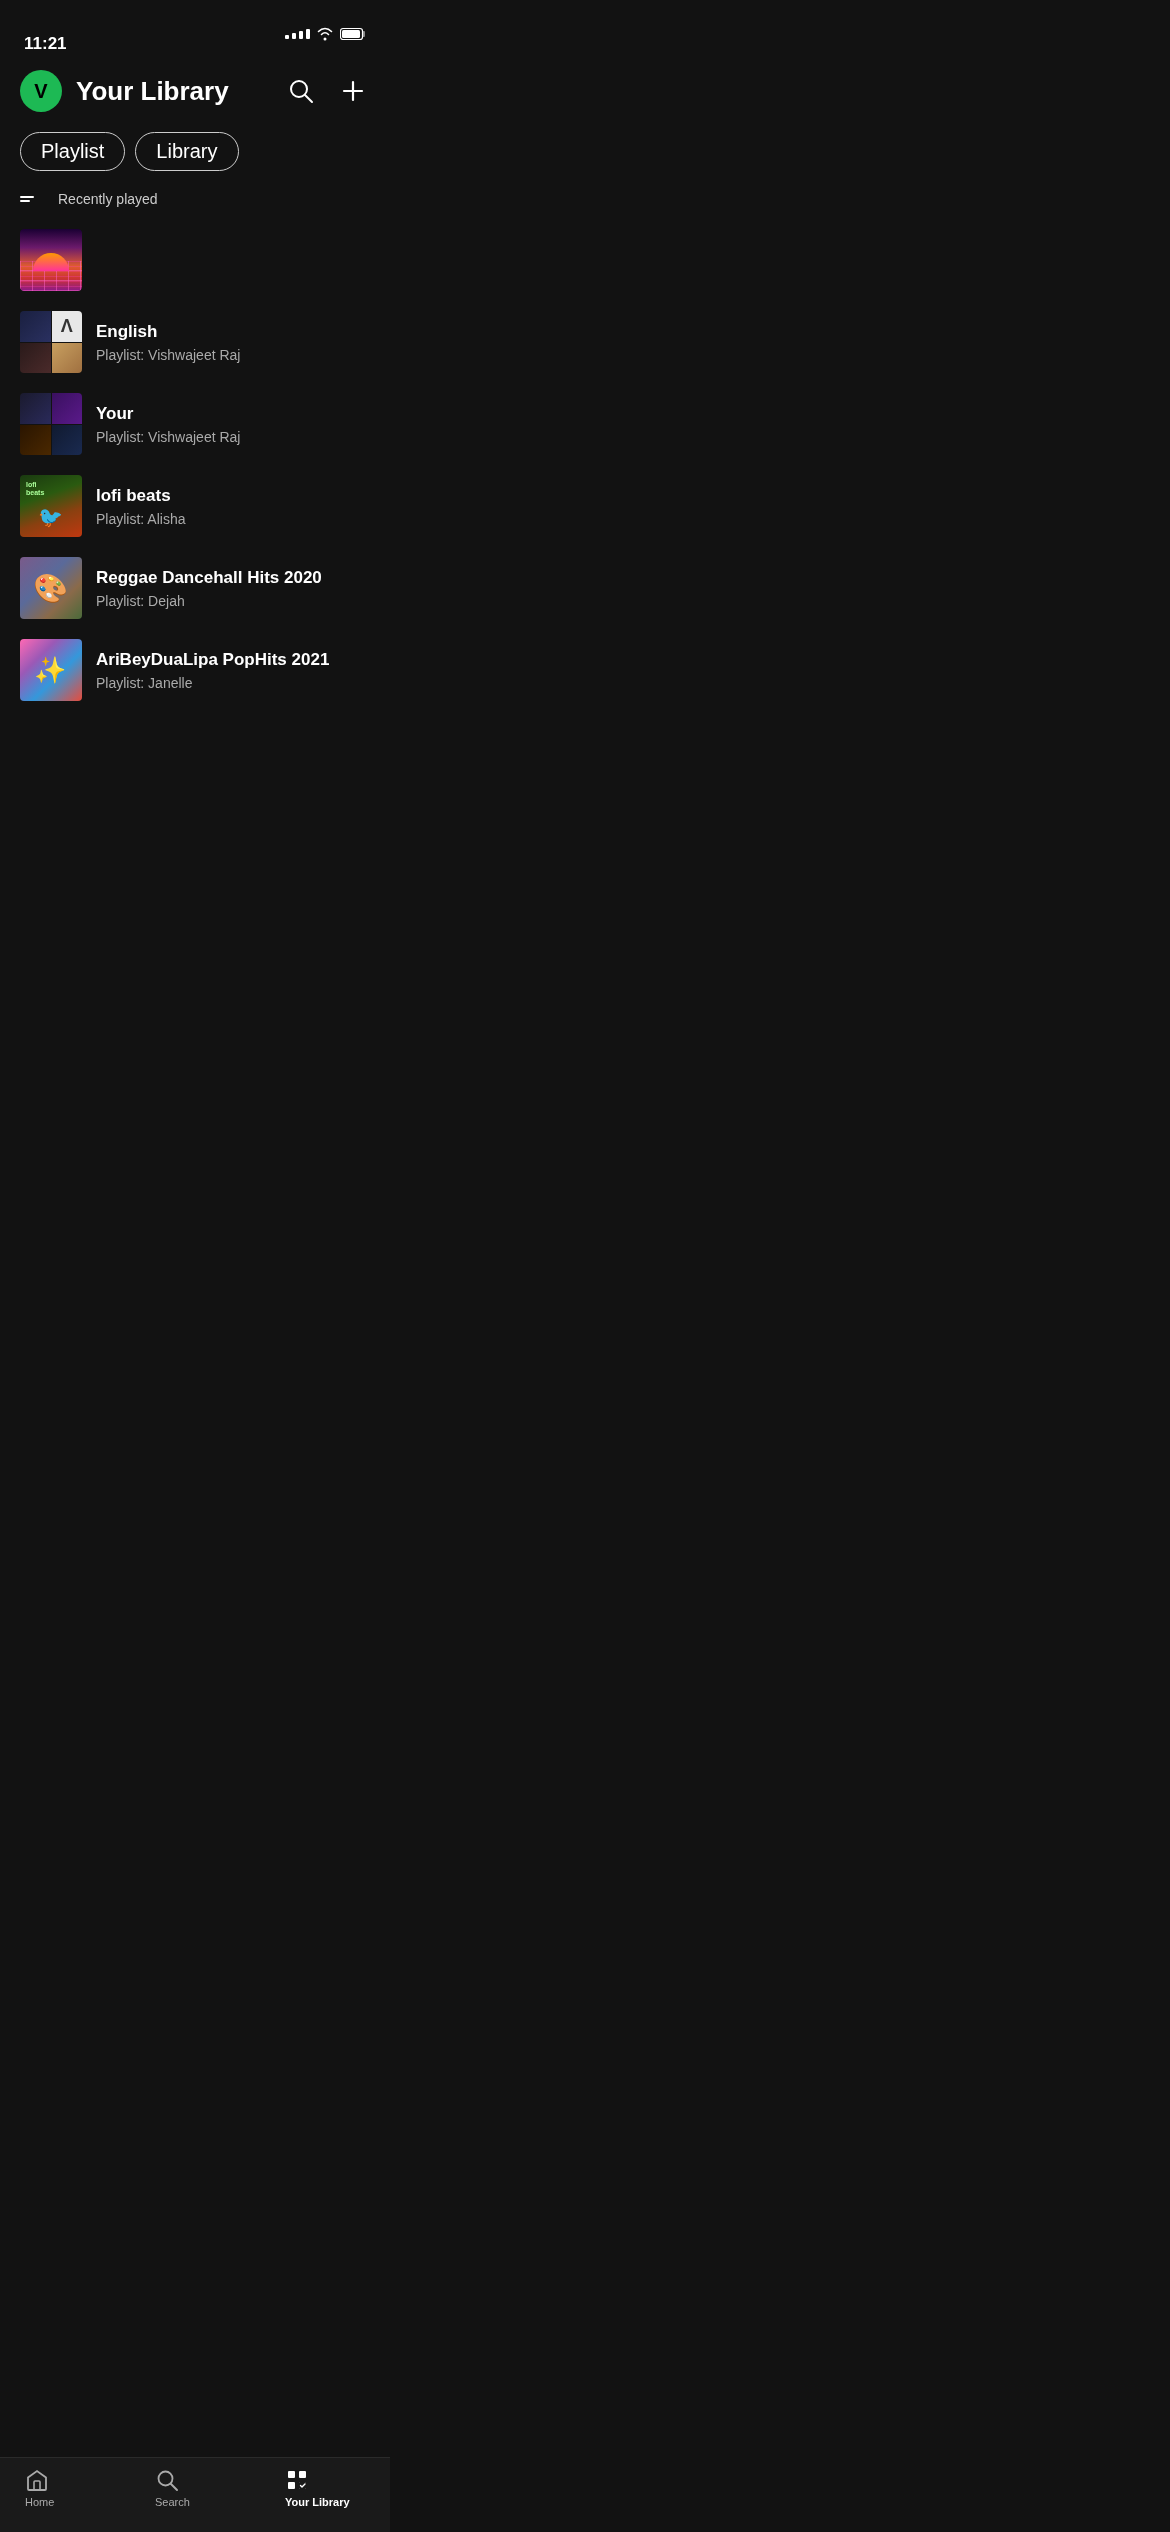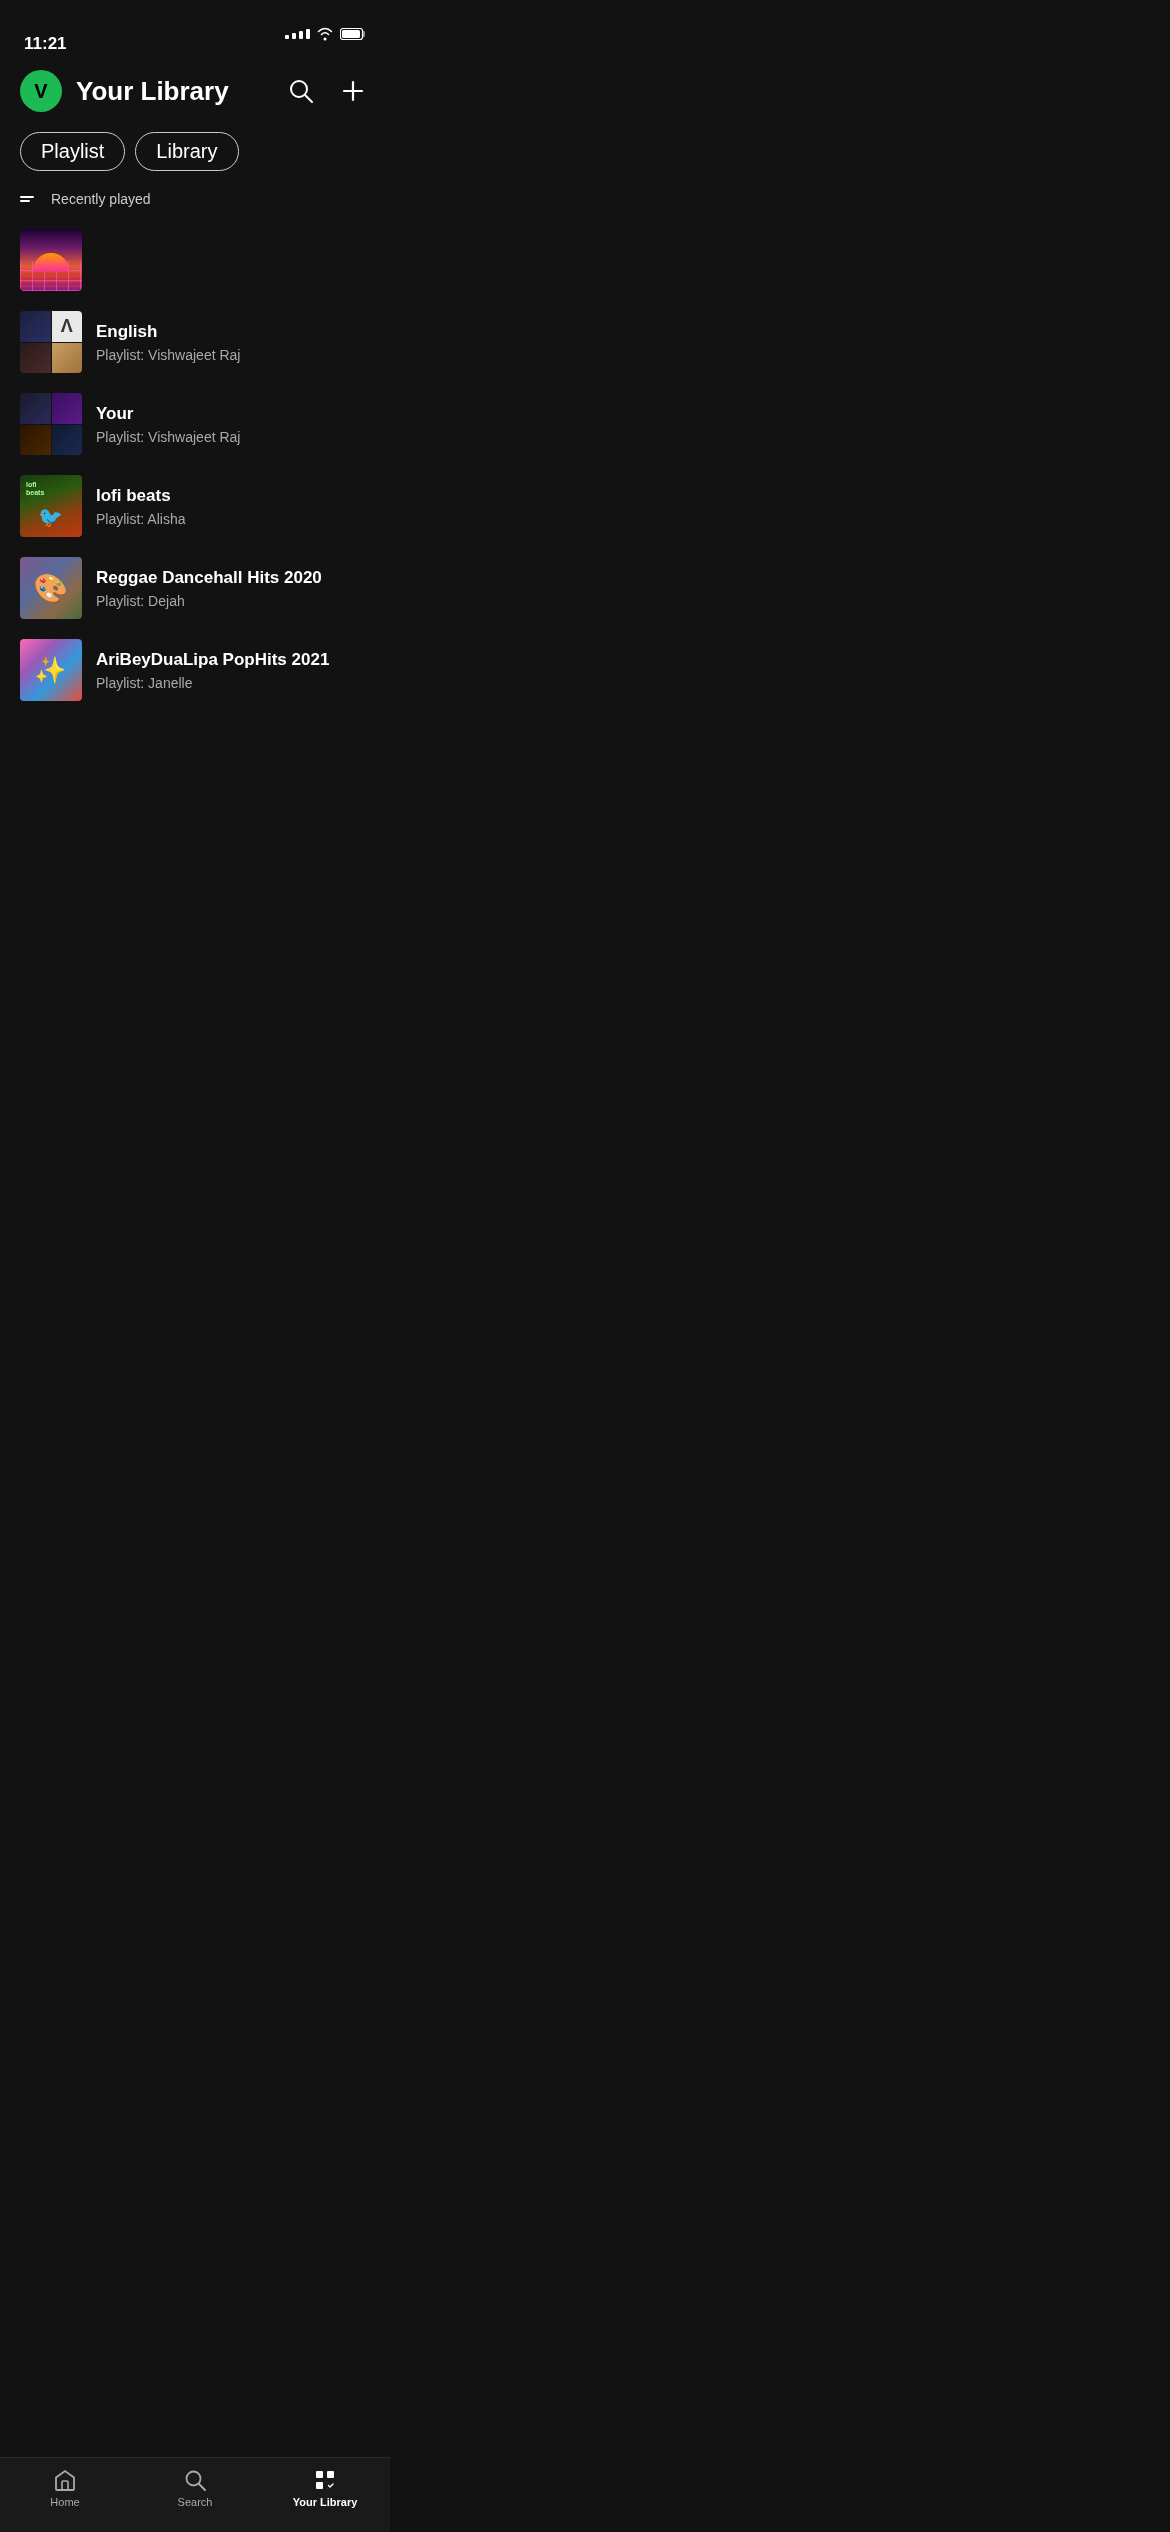--- a/index.html
+++ b/index.html
@@ -96,21 +96,21 @@
       color: #fff;
       background: transparent;
       cursor: pointer;
       font-weight: 500;
     }
 
     
     .sort-row {
       display: flex;
       align-items: center;
-      gap: 17px;
+      gap: 24px;
       padding: 4px 20px 12px;
     }
     .sort-icon {
       display: flex;
       flex-direction: column;
       gap: 2px;
       cursor: pointer;
     }
     .sort-icon span {
       display: block;
@@ -237,21 +237,21 @@
       background: #1a1a1a;
       border-top: 1px solid #2a2a2a;
       display: flex;
       align-items: center;
       justify-content: space-around;
       padding: 10px 0 24px;
     }
     .nav-item {
       display: flex;
       flex-direction: column;
-      align-items: center;
+      align-items: flex-start;
       gap: 4px;
       cursor: pointer;
       min-width: 80px;
     }
     .nav-label {
       font-size: 11px;
       color: #aaa;
       font-weight: 500;
     }
     .nav-label.active {

